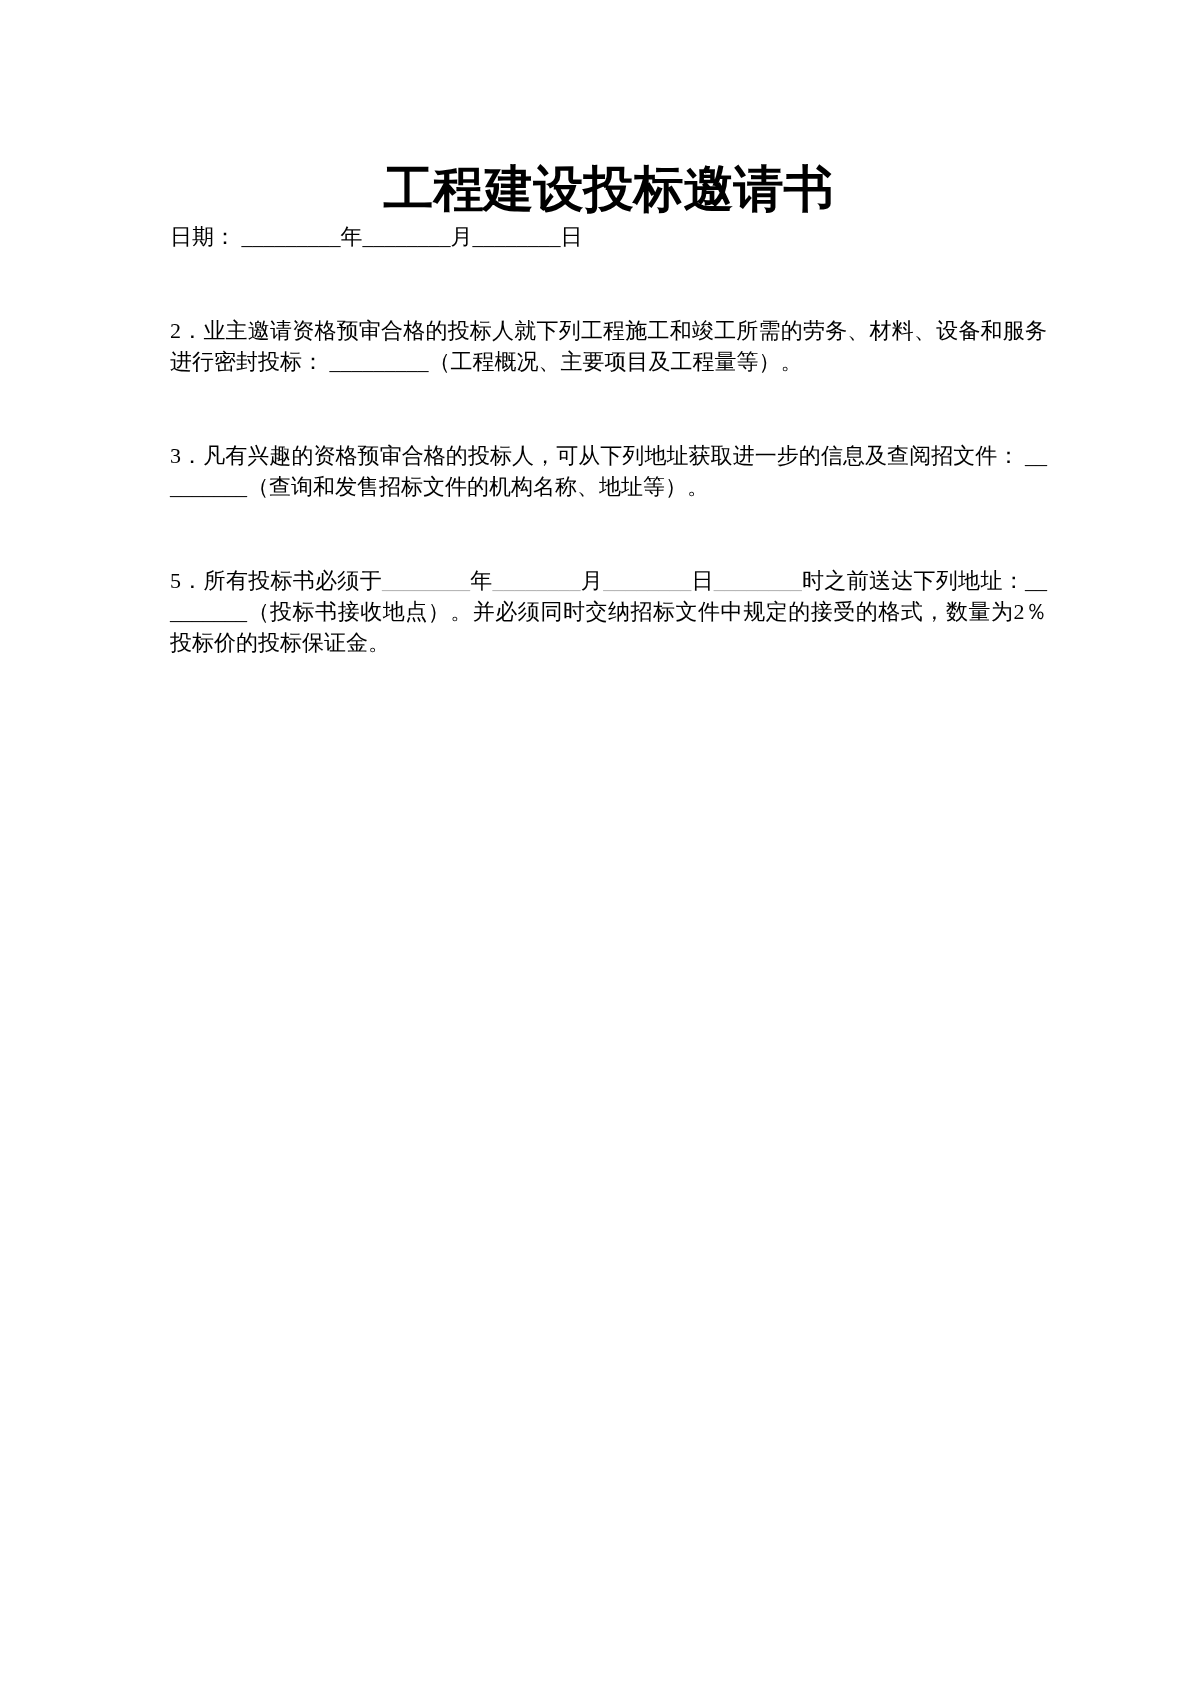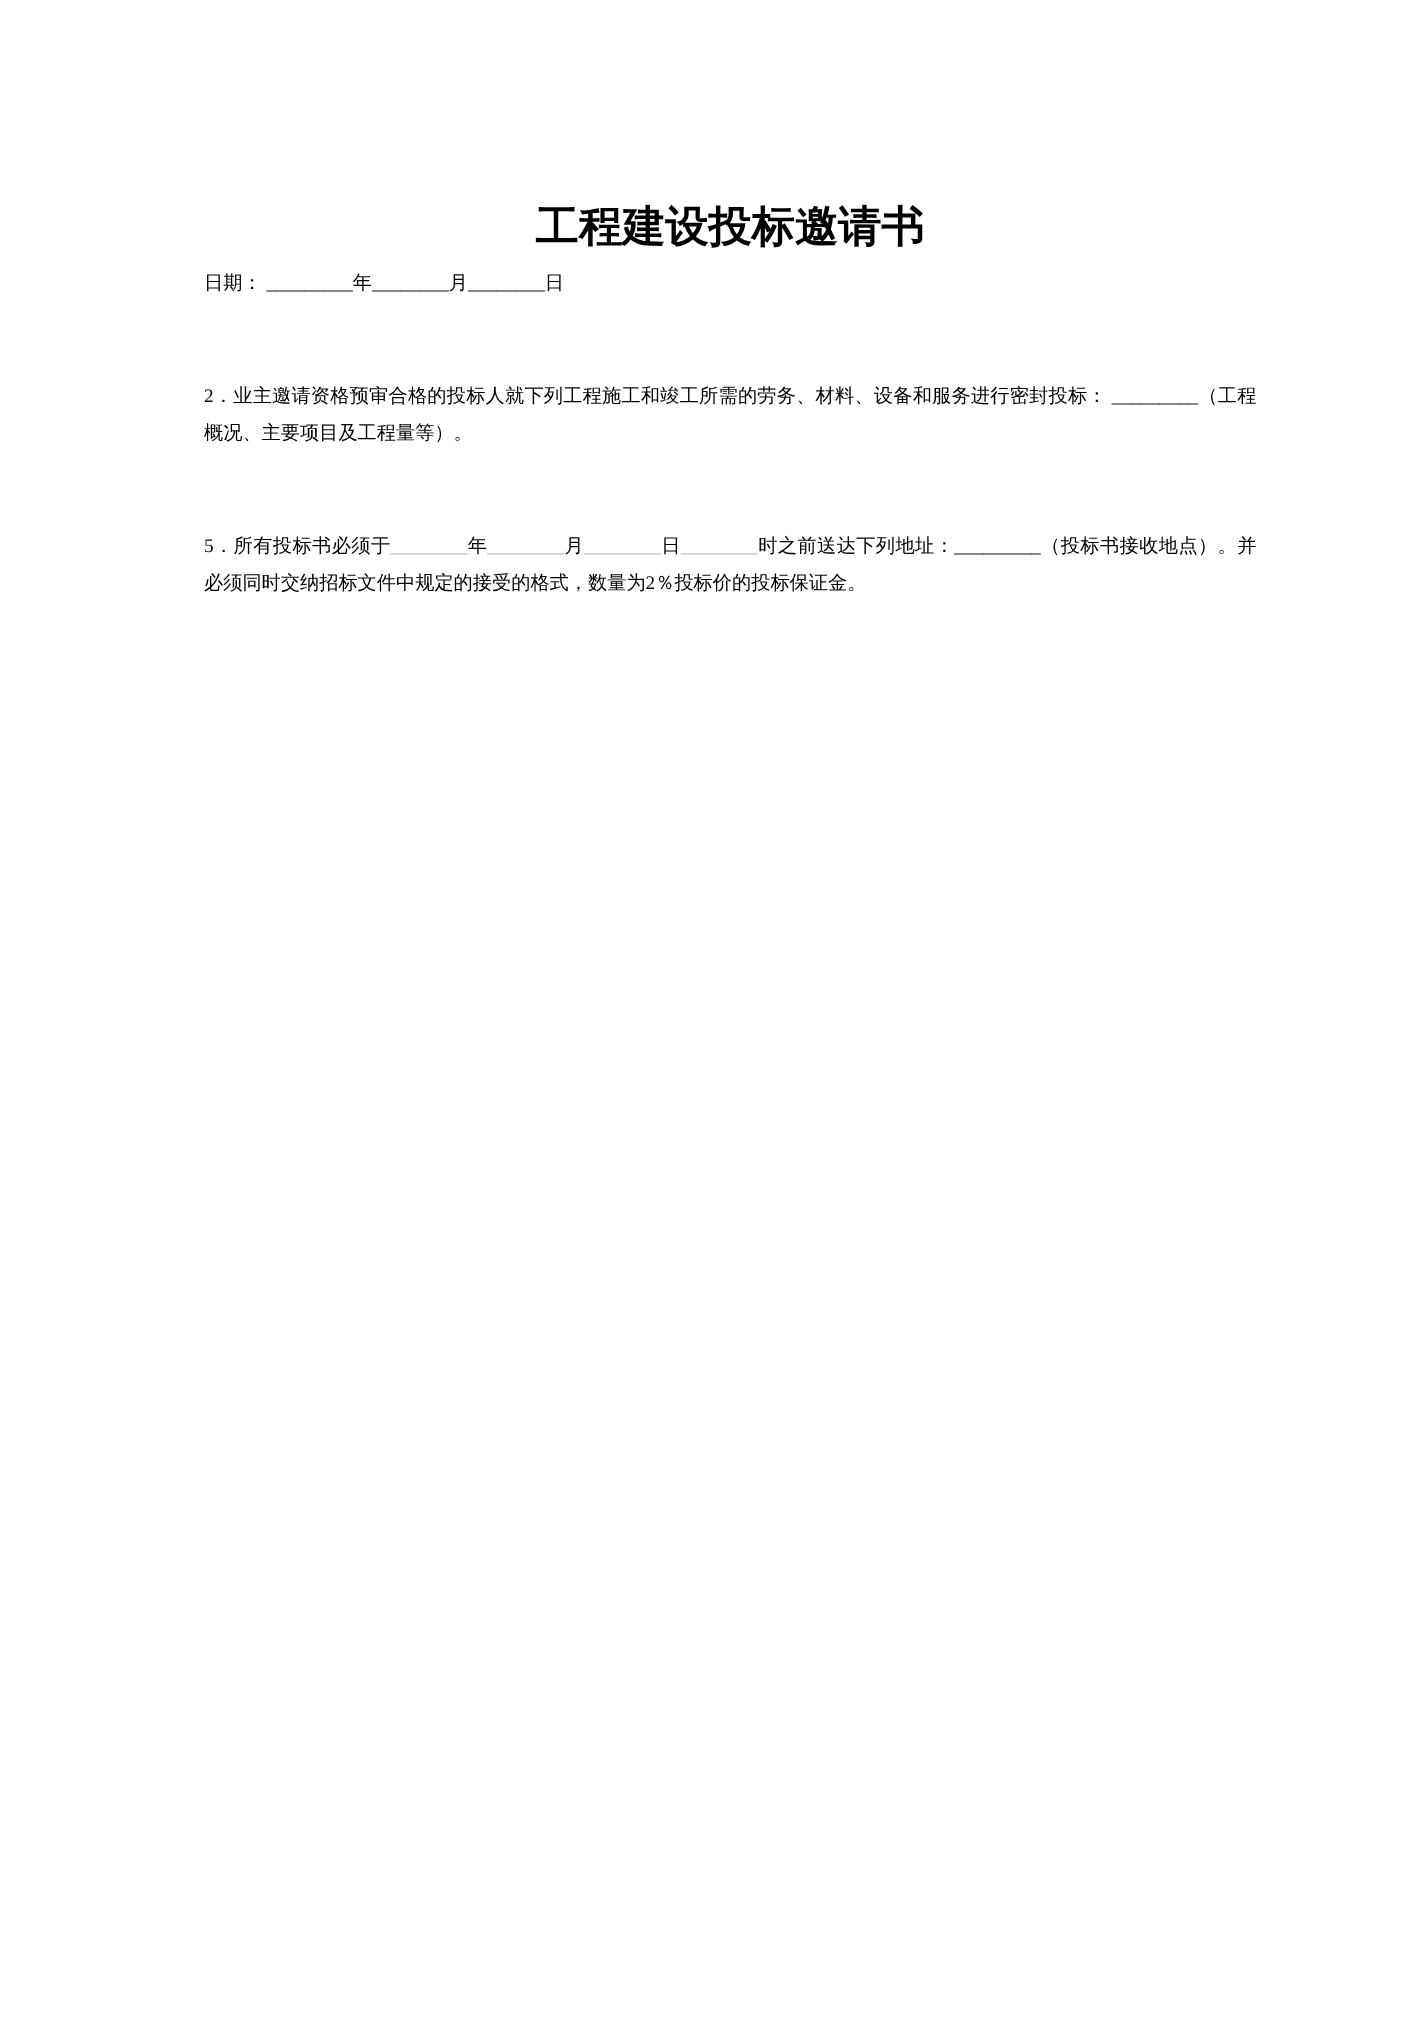--- a/index.html
+++ b/index.html
@@ -14,28 +14,28 @@
     height: 1683px;
     margin: 0 auto;
     background: var(--page-bg);
     overflow: hidden;
     box-sizing: border-box;
     padding: 165px 143px 0 170px;
     font-family: "Liberation Serif", "DejaVu Serif", serif;
     color: var(--text-color);
   }
   .doc-title {
-    font-size: 36px;
+    font-size: 50px;
     line-height: 48px;
     font-weight: bold;
     text-align: center;
     margin: 0 0 8px 0;
   }
   .doc-line, .doc-para {
-    font-size: 16px;
+    font-size: 22px;
     line-height: 31px;
     margin: 0 0 63px 0;
     text-align: justify;
     word-break: break-all;
   }
   .doc-line { text-align: left; }
   .doc-para:last-child { margin-bottom: 0; }
   .blank { color: var(--text-color); }
   .blank.light { color: var(--blank-light); }
 </style>
@@ -44,17 +44,18 @@
 
 <div class="page">
   <h1 class="doc-title">工程建设投标邀请书</h1>
 
   <div class="doc-line"><span>日期： </span><span class="blank">_________</span><span>年</span><span class="blank">________</span><span>月</span><span class="blank">________</span><span>日</span></div>
 
 
 
   <div class="doc-para"><span>2．业主邀请资格预审合格的投标人就下列工程施工和竣工所需的劳务、材料、设备和服务进行密封投标： </span><span class="blank">_________</span><span>（工程概况、主要项目及工程量等）。</span></div>
 
+  <div class="doc-para"><span>3．凡有兴趣的资格预审合格的投标人，可从下列地址获取进一步的信息及查阅招文件： </span><span class="blank">_________</span><span>（查询和发售招标文件的机构名称、地址等）。</span></div>
 
 
   <div class="doc-para"><span>5．所有投标书必须于</span><span class="blank light">________</span><span>年</span><span class="blank light">________</span><span>月</span><span class="blank light">________</span><span>日</span><span class="blank light">________</span><span>时之前送达下列地址：</span><span class="blank">_________</span><span>（投标书接收地点）。并必须同时交纳招标文件中规定的接受的格式，数量为2％投标价的投标保证金。</span></div>
 
 </div>
 
 </body></html>

